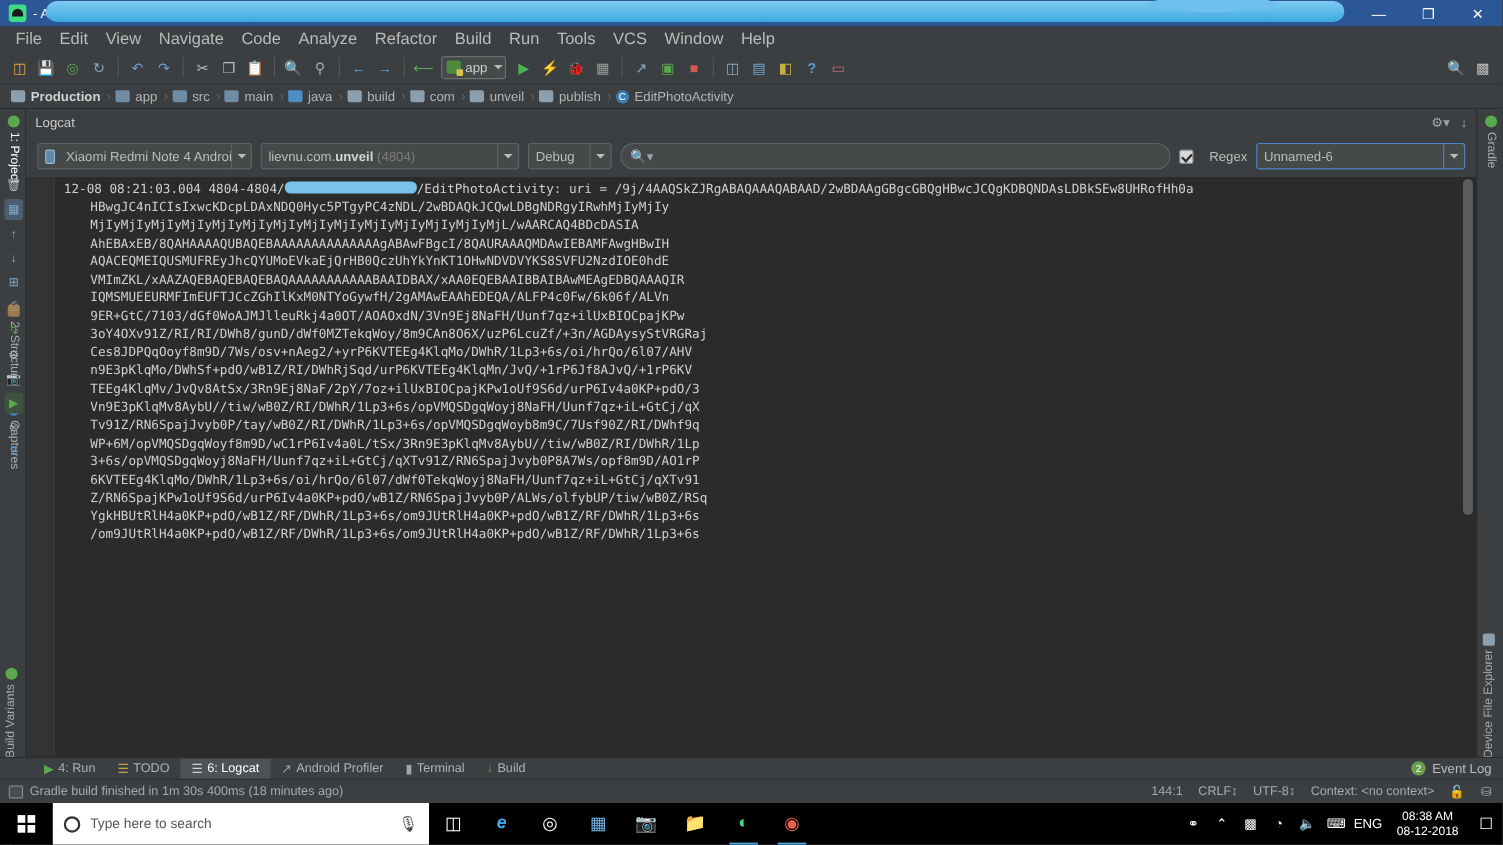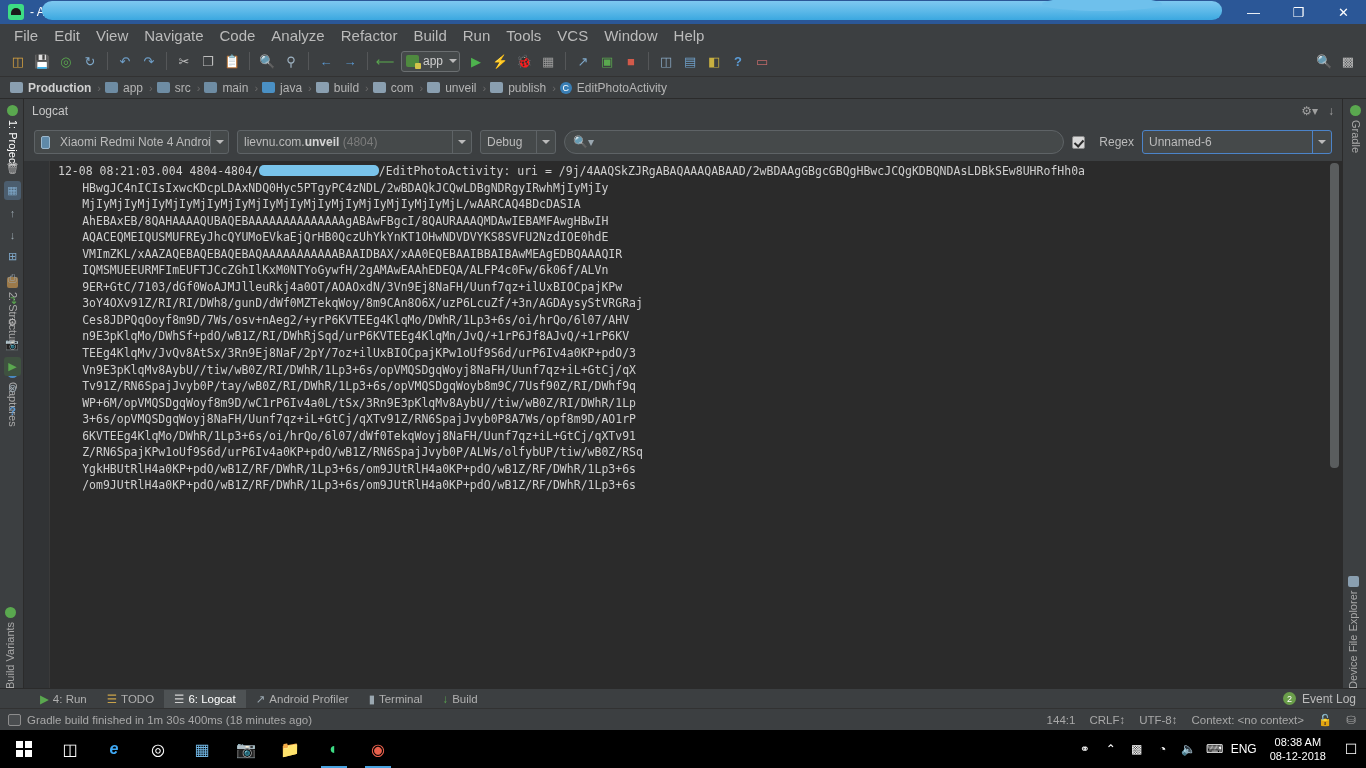--- a/index.html
+++ b/index.html
@@ -621,20 +621,25 @@
 
   <div class="taskbar">
     <div class="start-btn">
       <div class="win-logo">
           <i></i>
           <i></i>
           <i></i>
           <i></i>
         </div>
     </div>
+    <div class="tb-search">
+      <span class="circ"></span>
+      <span>Type here to search</span>
+      <span class="mic">🎙</span>
+    </div>
     <div class="tb-icon">◫</div>
     <div class="tb-icon" style="color:#3fa9f5;font-style:italic;font-weight:bold">e</div>
     <div class="tb-icon">◎</div>
     <div class="tb-icon" style="color:#6fb3e0">▦</div>
     <div class="tb-icon">📷</div>
     <div class="tb-icon" style="color:#e8c33a">📁</div>
     <div class="tb-icon open" style="color:#3ddc84">◐</div>
     <div class="tb-icon open" style="color:#e8604c">◉</div>
 
     <div class="tray">

